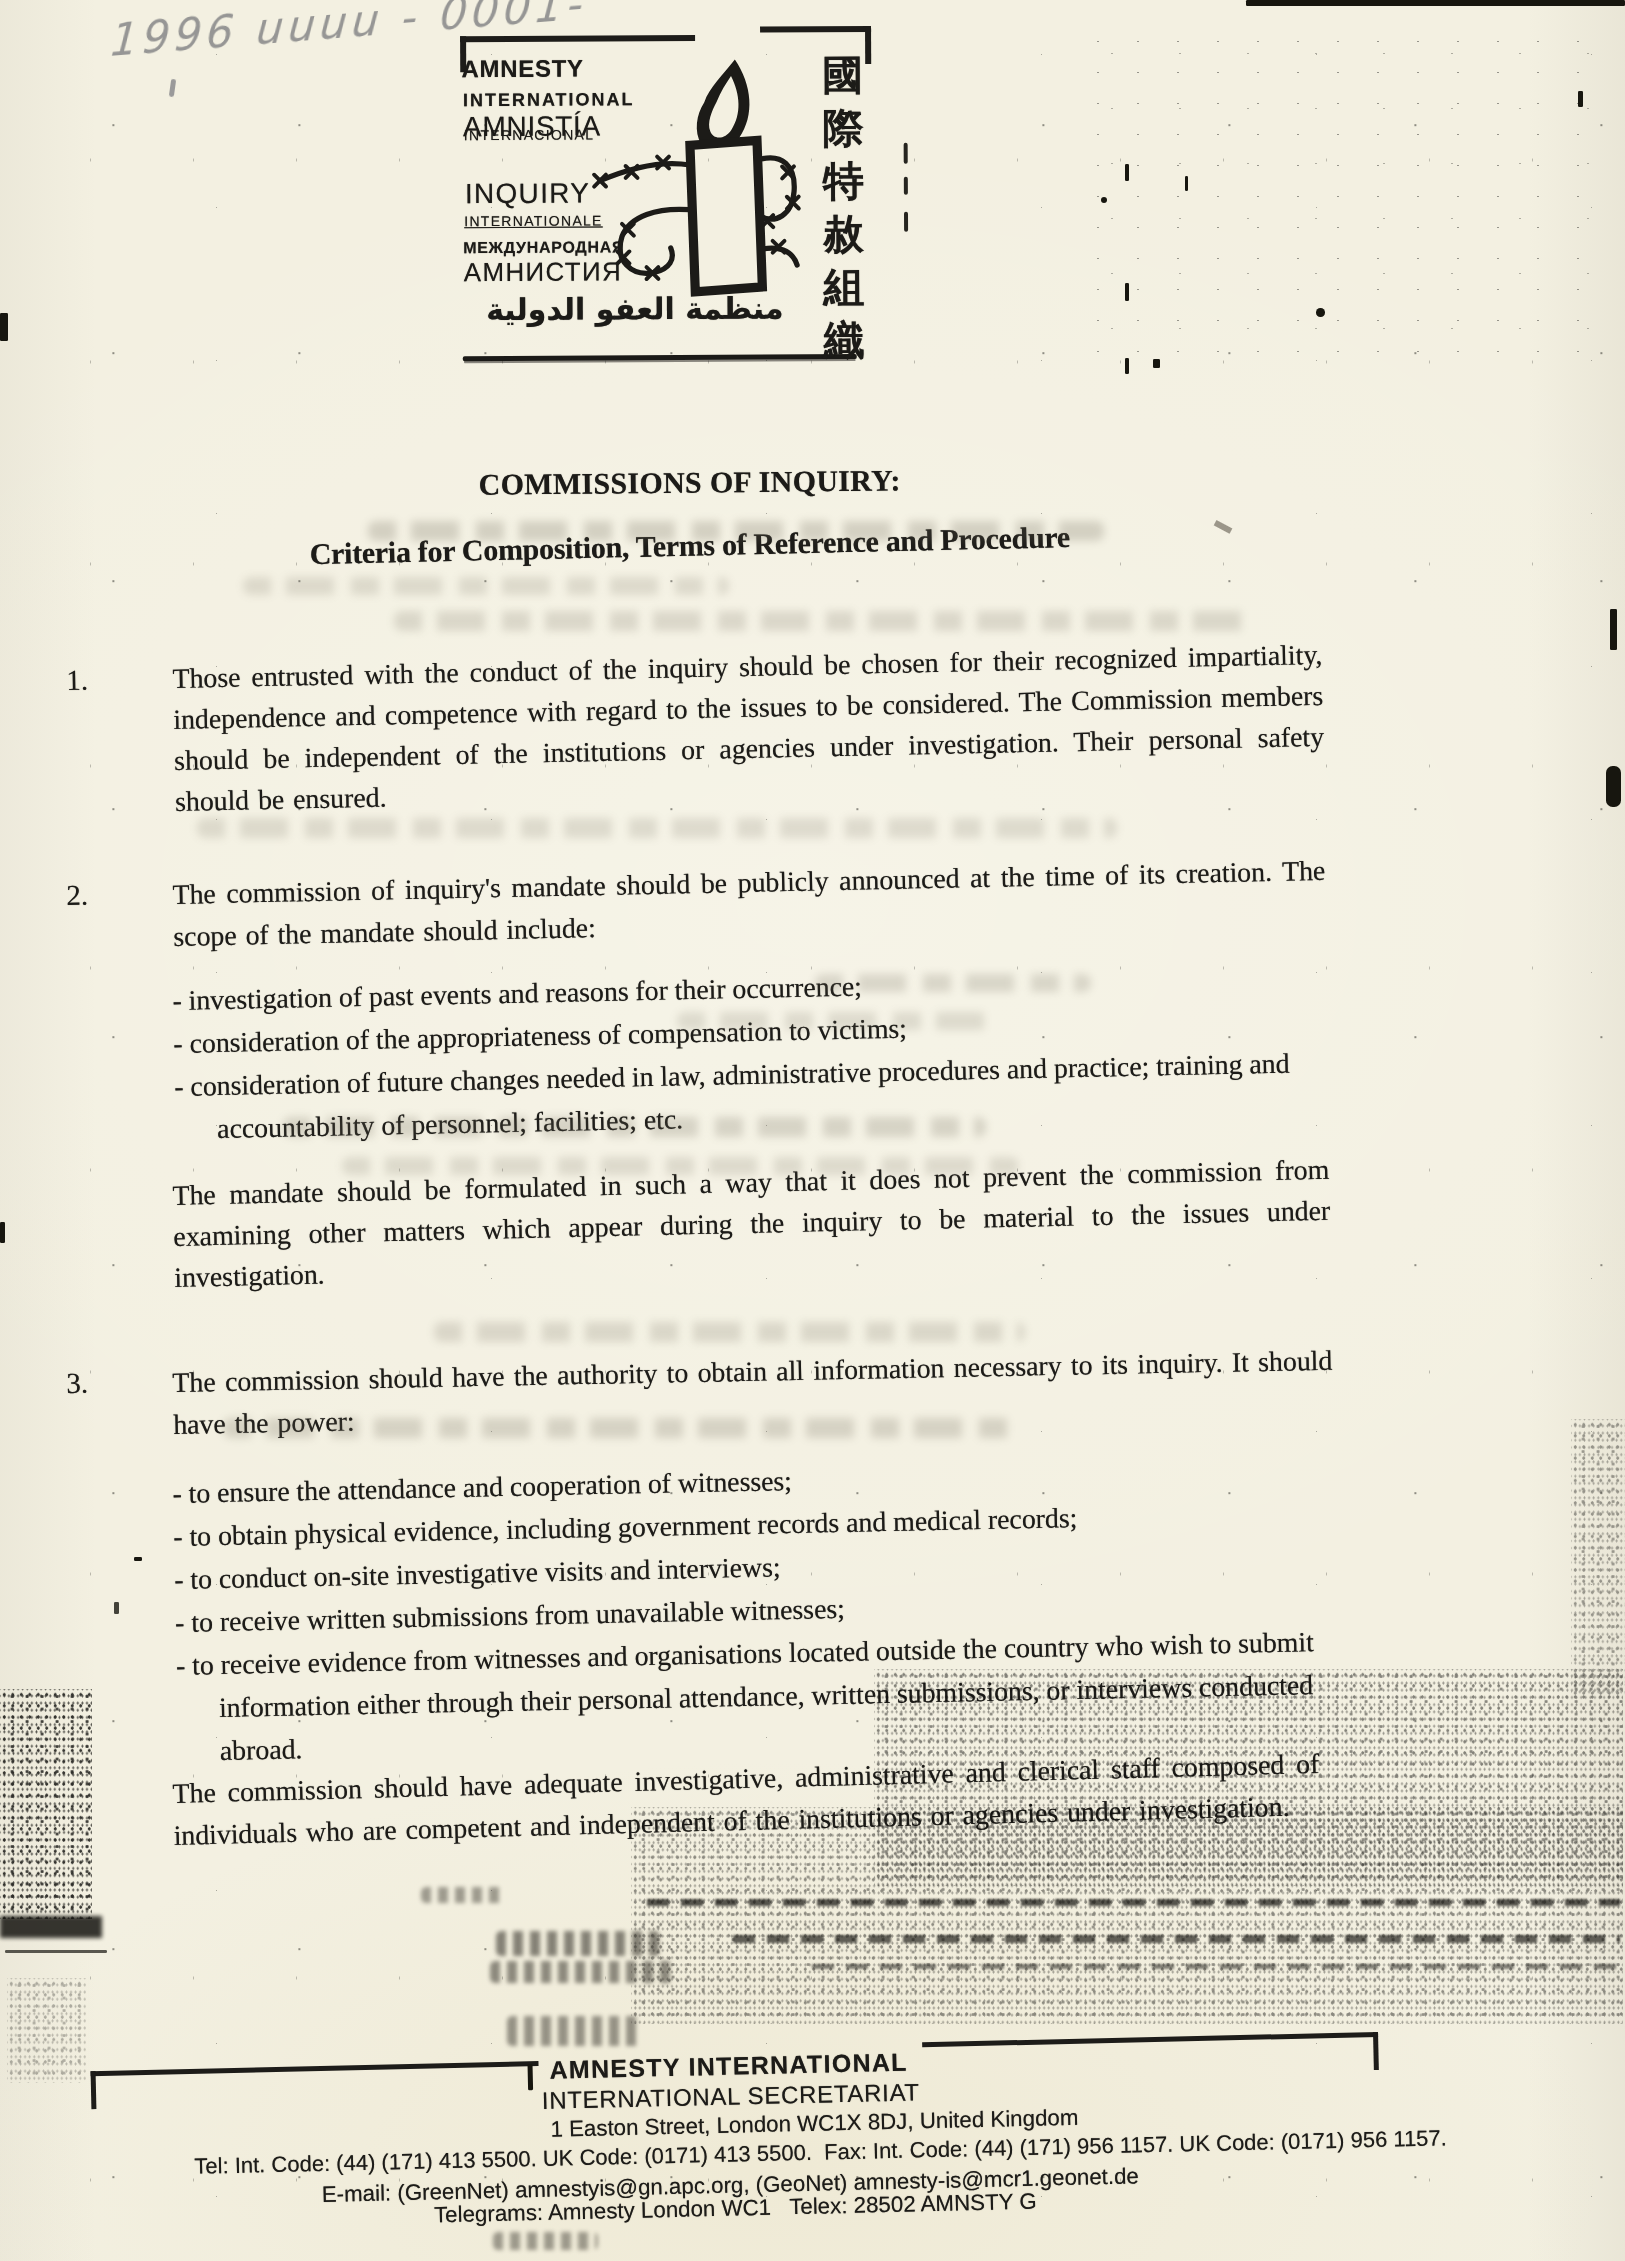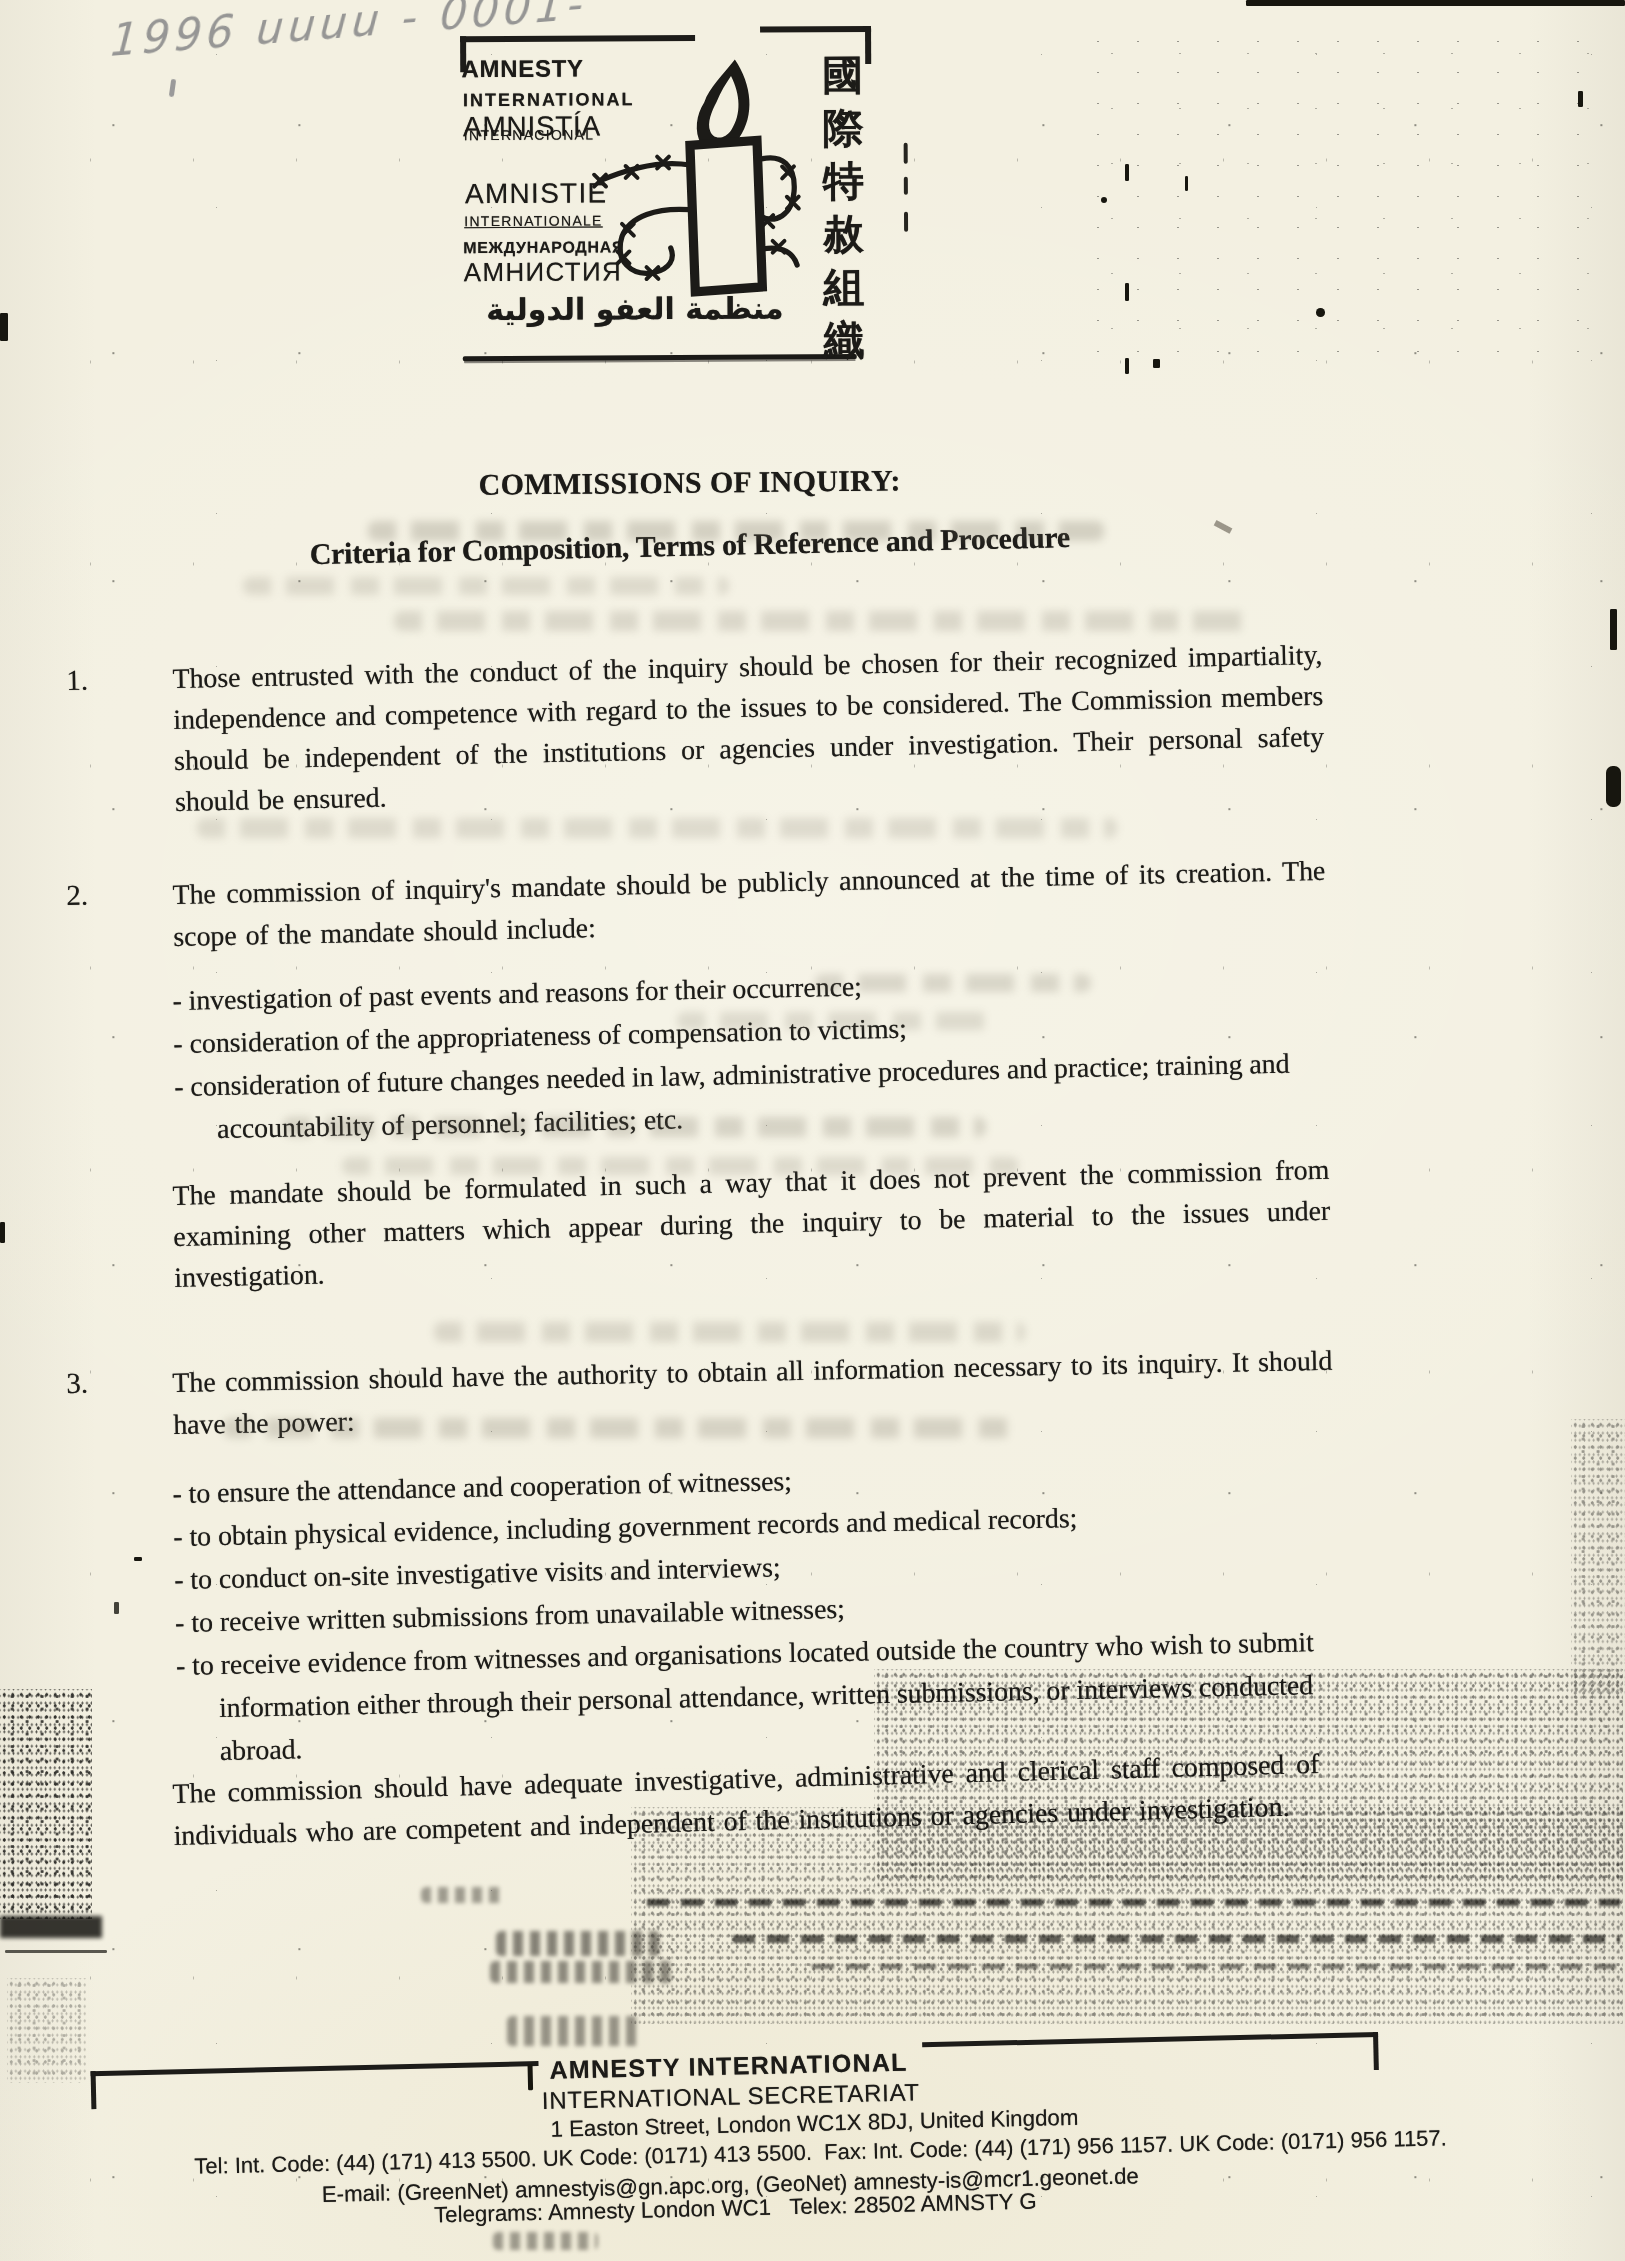--- a/index.html
+++ b/index.html
@@ -99,21 +99,21 @@
 
     <div class="abs bracket-tl" style="left:8px;top:9.2px;width:229px;height:30px;"></div>
     <div class="abs bracket-tr" style="left:308px;top:1.3px;width:105px;height:32px;"></div>
 
     <div class="abs logo-sans ink" style="left:9.2px;top:28px;font-size:24px;font-weight:bold;letter-spacing:0.7px;">AMNESTY</div>
     <div class="abs logo-sans ink" style="left:10.5px;top:63px;font-size:18px;font-weight:bold;letter-spacing:2px;">INTERNATIONAL</div>
 
     <div class="abs logo-sans ink" style="left:10.5px;top:84px;font-size:28px;letter-spacing:0.7px;">AMNISTÍA</div>
     <div class="abs logo-sans ink" style="left:11.2px;top:100px;font-size:14px;letter-spacing:1.3px;">INTERNACIONAL</div>
 
-    <div class="abs logo-sans ink" style="left:12px;top:151px;font-size:28px;letter-spacing:1.3px;">AMNISTIE</div>
+    <div class="abs logo-sans ink" style="left:12px;top:151px;font-size:28px;letter-spacing:1.3px;">INQUIRY</div>
     <div class="abs logo-sans ink" style="left:11.2px;top:186px;font-size:14px;letter-spacing:1.3px;text-decoration:underline;">INTERNATIONALE</div>
 
     <div class="abs logo-sans ink" style="left:10px;top:212px;font-size:16px;font-weight:bold;letter-spacing:0.7px;">МЕЖДУНАРОДНАЯ</div>
     <div class="abs logo-sans ink" style="left:10.5px;top:230px;font-size:26px;font-weight:normal;letter-spacing:1.3px;">АМНИСТИЯ</div>
 
     <div class="abs arabic ink" style="left:5.3px;top:265px;width:352px;">منظمة العفو الدولية</div>
 
     <div class="abs logo-rule" style="left:9.2px;top:329px;width:394px;height:4.6px;"></div>
 
     <svg class="abs" style="left:138px;top:12px;" width="217" height="283" viewBox="0 0 330 430">

